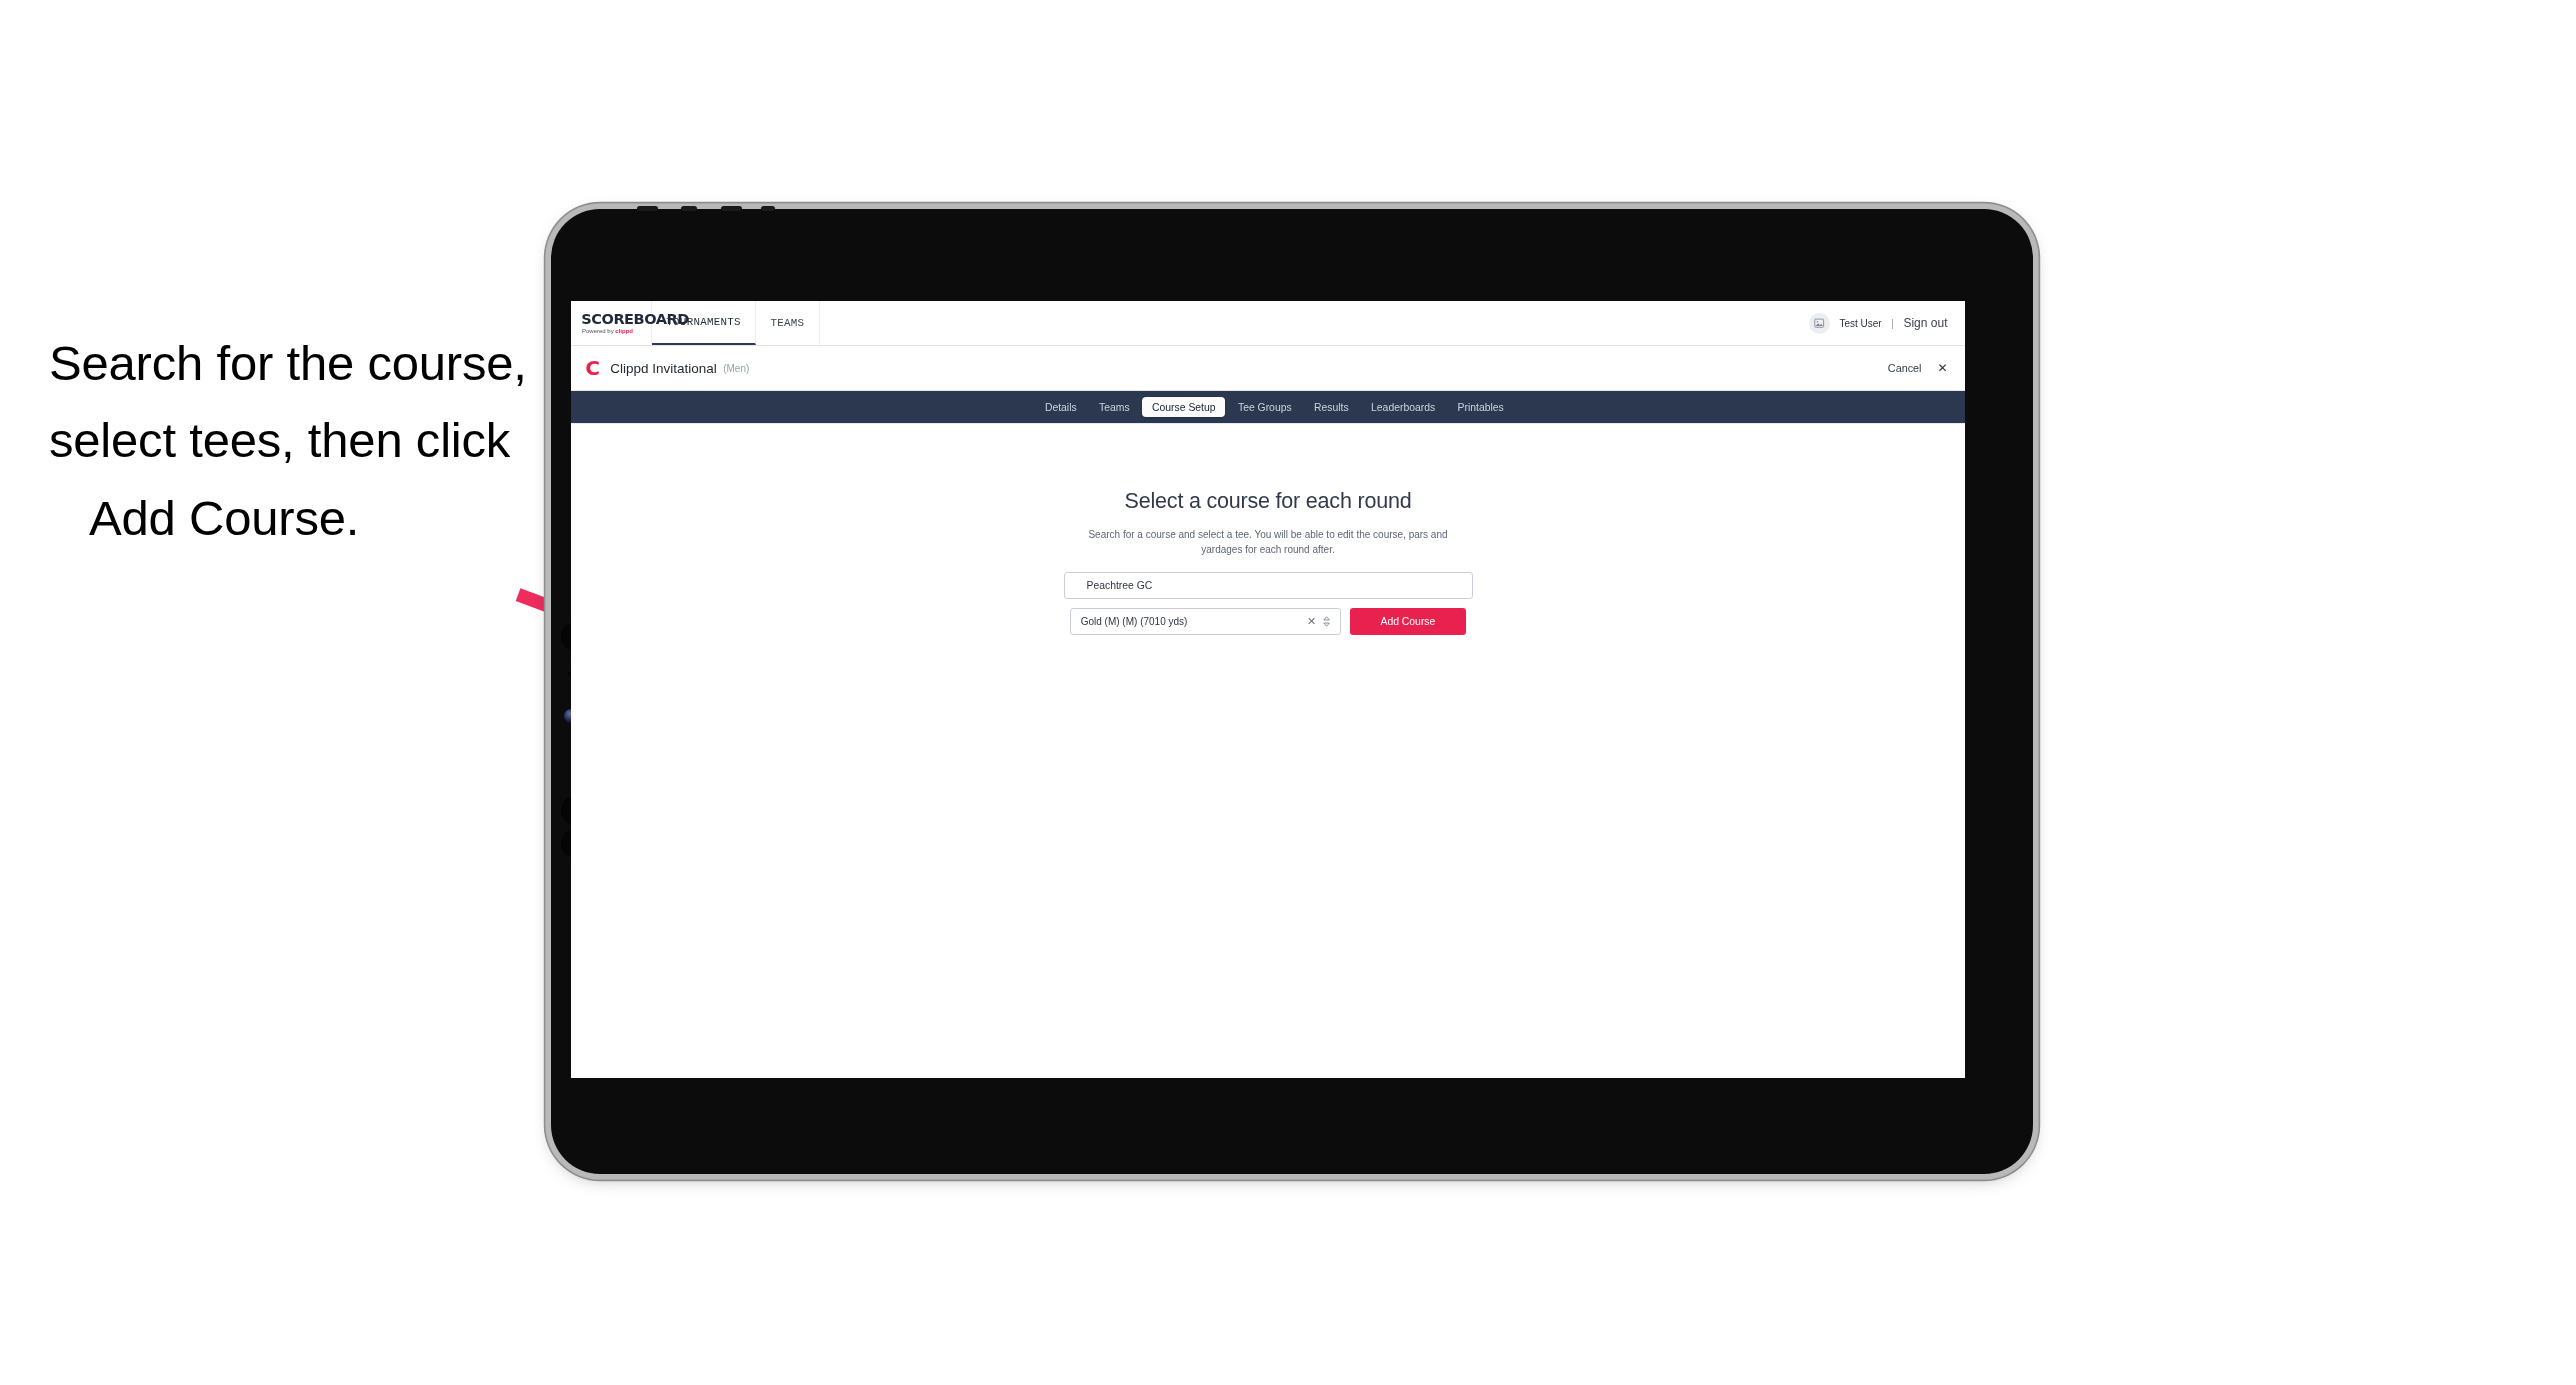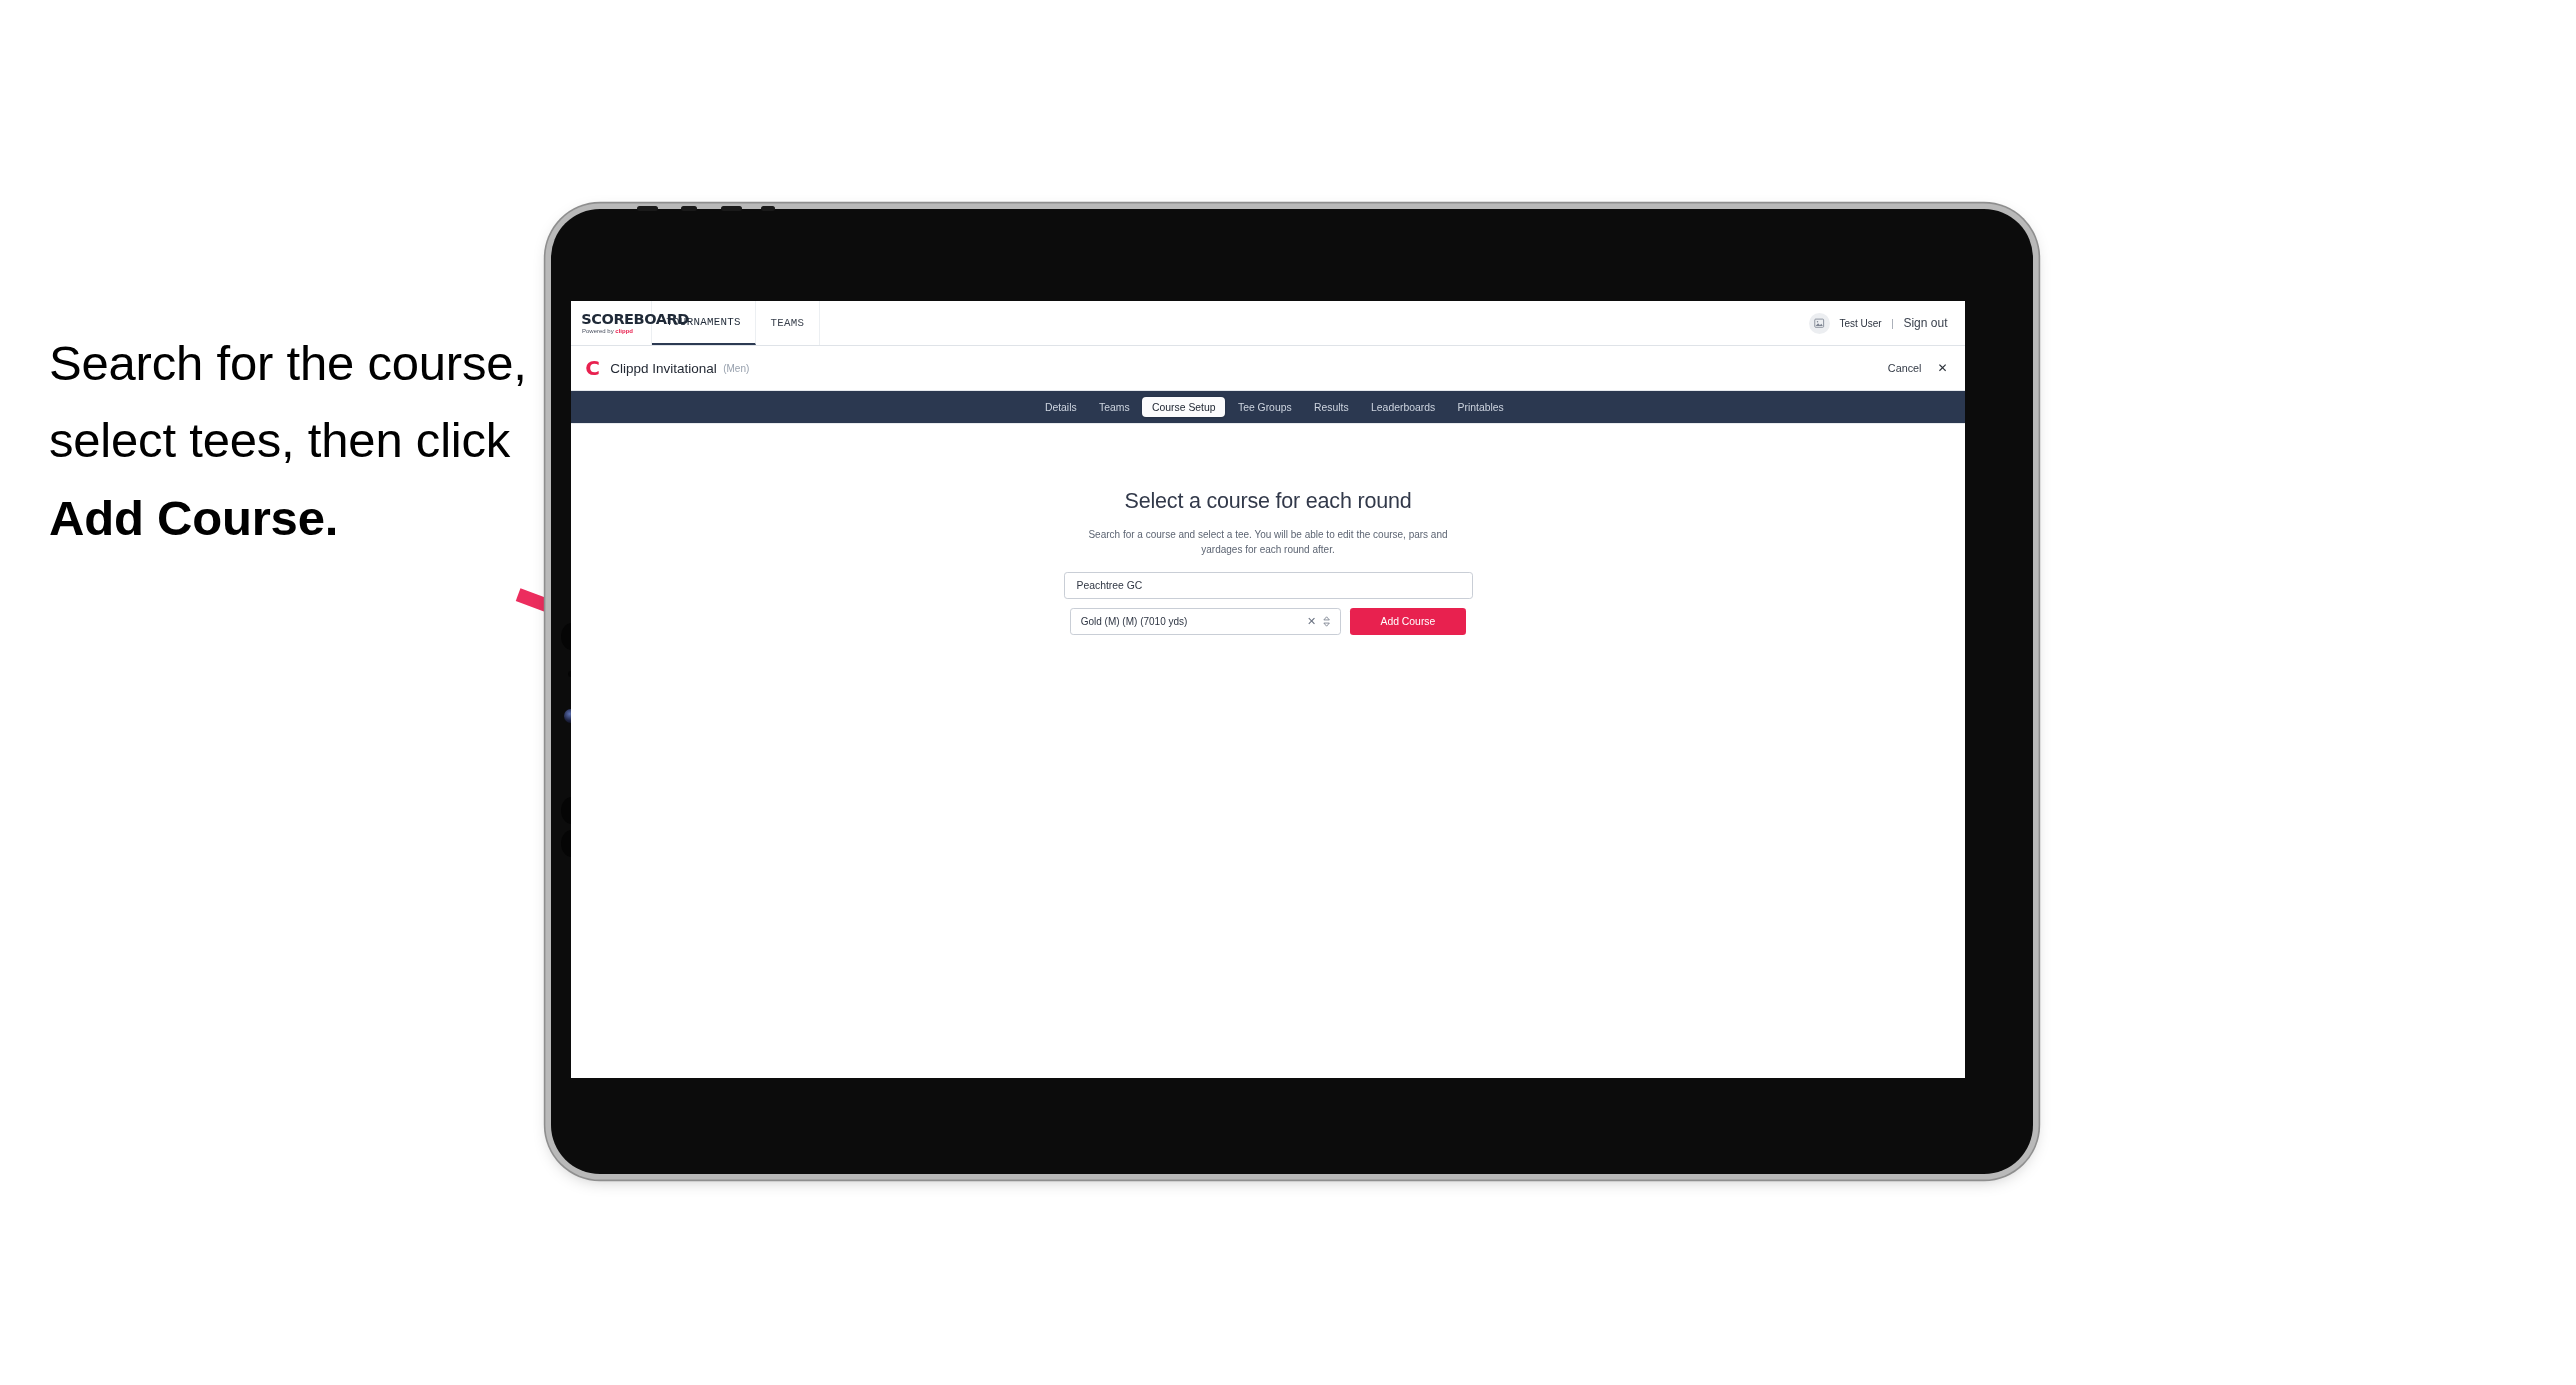--- a/index.html
+++ b/index.html
@@ -17,21 +17,21 @@
     left: 49px; top: 325px;
     width: 510px;
   }
   .instr-para {
     font-size: 49px;
     line-height: 1.58;
     color: #000;
     letter-spacing: -0.2px;
   }
   .instr-para.bold { font-weight: bold; }
-  .instr-para .b { font-weight: bold; }
+  .instr-para .b { font-weight: normal; margin-left: 40px; }
   .instr-gap { height: 73px; }
 
   
   .arrow-svg {
     position: absolute;
     left: 494px; top: 566px;
     width: 574px; height: 239px;
     overflow: visible;
   }
 
@@ -224,21 +224,21 @@
   }
   .search-row { display: flex; justify-content: center; }
   .search-input {
     width: 409px; height: 27px;
     border: 0.8px solid #c9ced6;
     border-radius: 3.2px;
     background: #fff;
     font-family: "Liberation Sans", sans-serif;
     font-size: 10.4px;
     color: #303744;
-    padding: 0 12px;
+    padding: 0 22px;
     outline: none;
   }
   .search-input::placeholder { color: #8d95a2; }
   .tee-row {
     display: flex; justify-content: center;
     align-items: center;
     gap: 8.8px;
     margin-top: 8.8px;
   }
   .tee-select {

